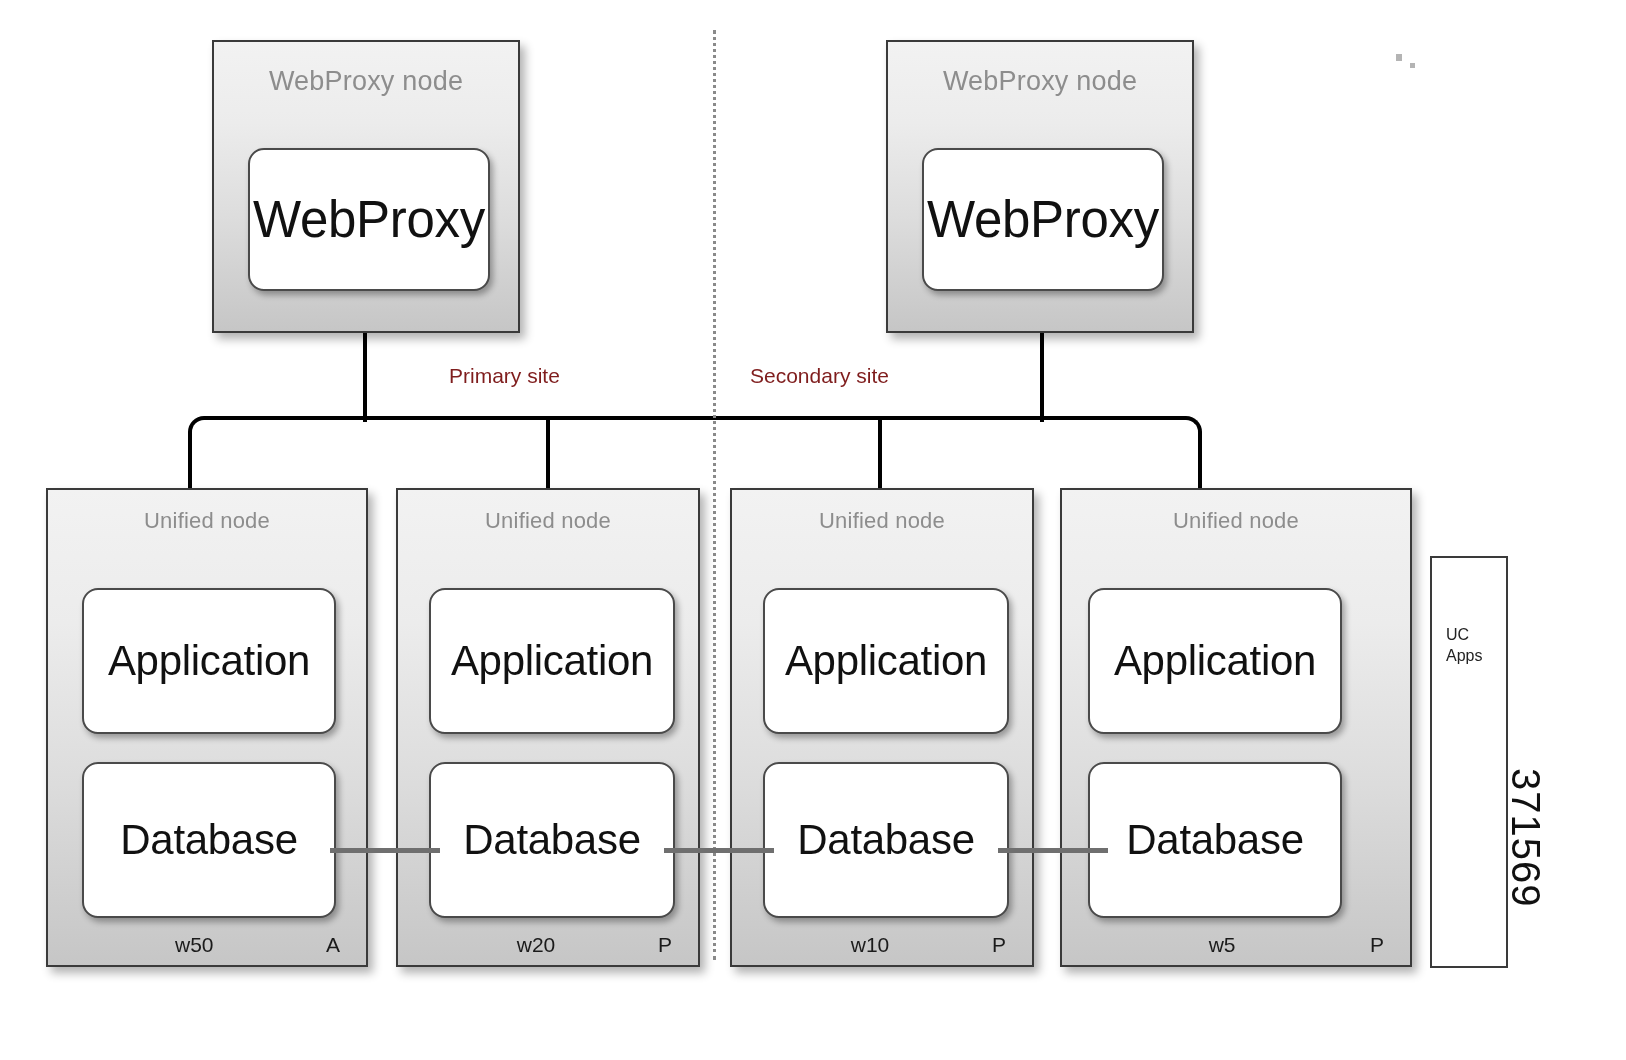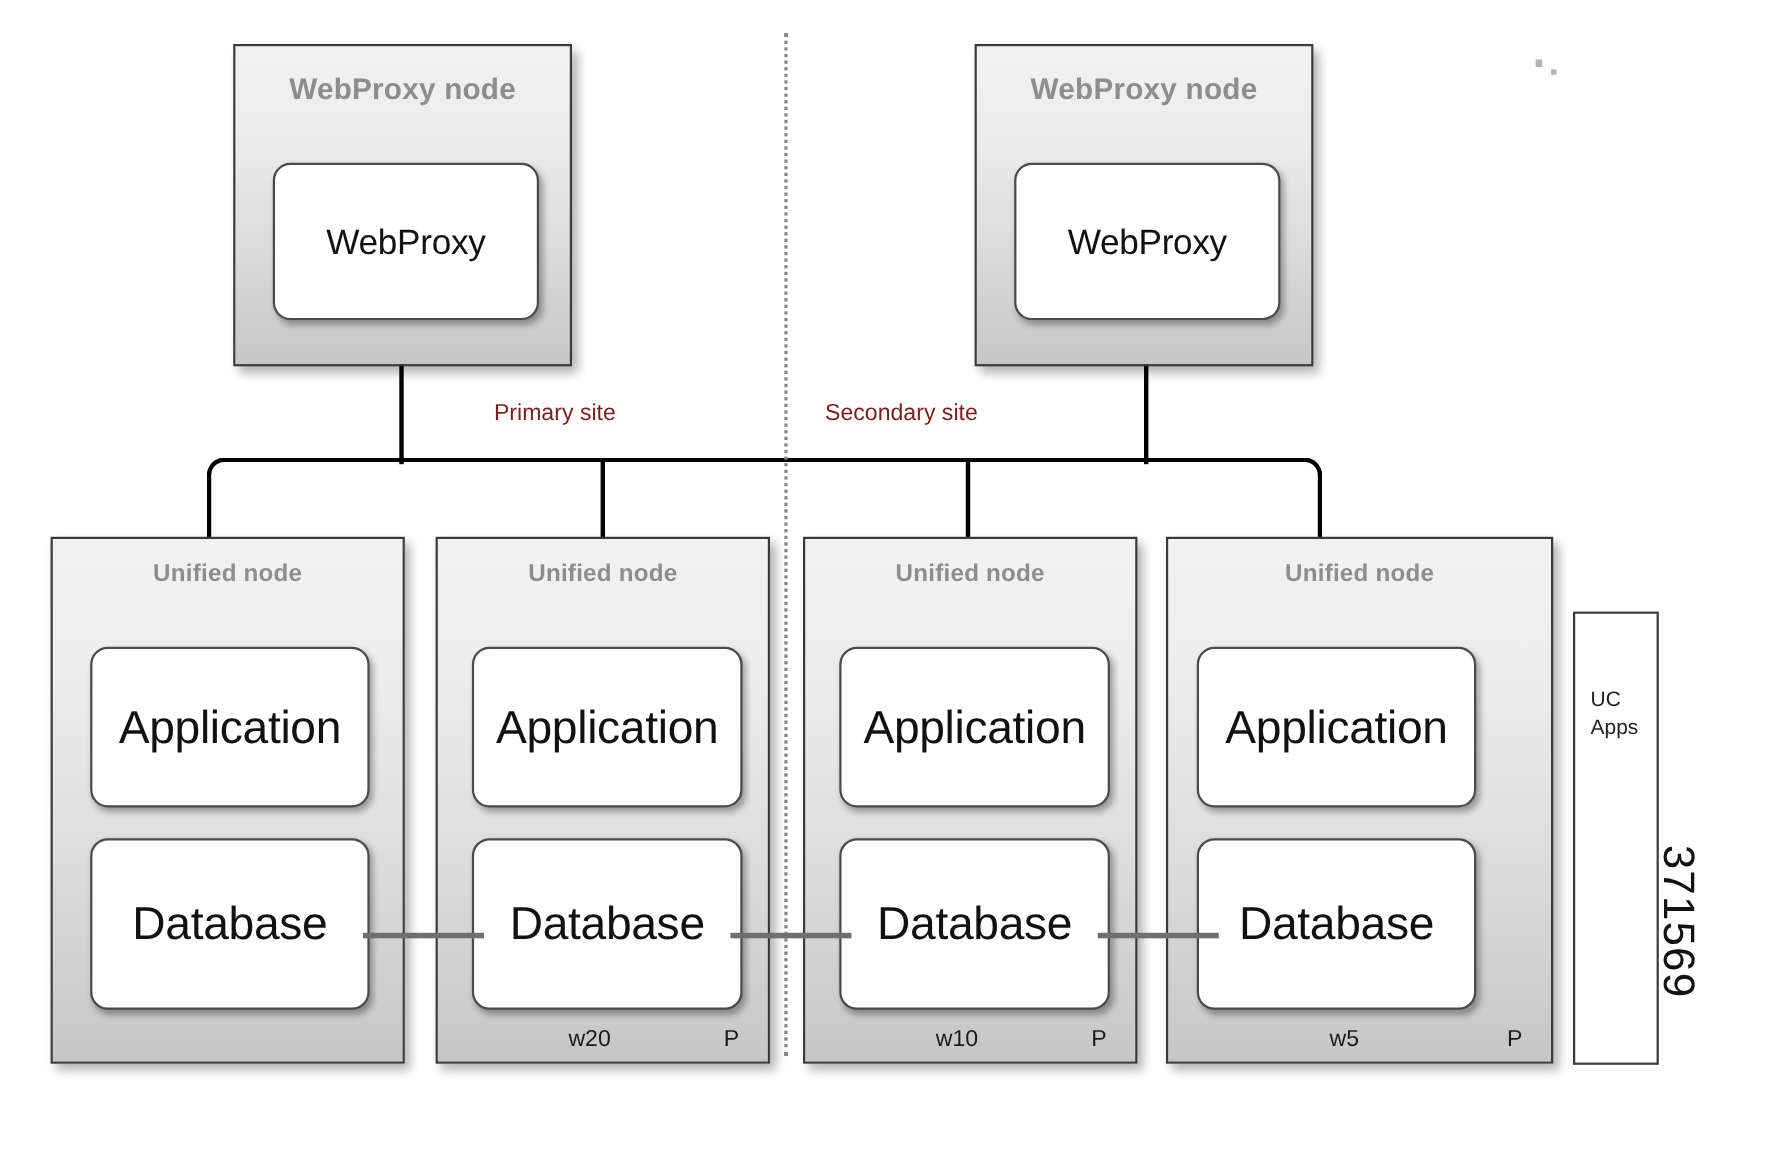--- a/index.html
+++ b/index.html
@@ -30,40 +30,39 @@
   }
   .node-title {
     position: absolute;
     left: 0;
     right: 0;
     text-align: center;
     color: #8d8d8d;
     font-size: 27px;
     letter-spacing: 0.2px;
     white-space: nowrap;
-    font-weight: bold;
   }
   .webproxy-node .node-title { top: 24px; }
   .unified-node .node-title { top: 18px; font-size: 22px; }
 
   
   .inner-box {
     position: absolute;
     box-sizing: border-box;
     background: #ffffff;
     border: 2px solid #4a4a4a;
     border-radius: 16px;
     box-shadow: 3px 4px 6px rgba(0,0,0,0.33);
     display: flex;
     align-items: center;
     justify-content: center;
     z-index: 6;
   }
   .inner-box span {
-    font-size: 32px;
+    font-size: 51px;
     color: #111111;
     line-height: 1;
     letter-spacing: -0.3px;
   }
   .unified-node .inner-box span { font-size: 42px; }
 
   
   .node-foot {
     position: absolute;
     bottom: 9px;
@@ -125,21 +124,21 @@
     position: absolute;
     box-sizing: border-box;
     background: #ffffff;
     border: 2px solid #3a3a3a;
     z-index: 5;
   }
   .uc-apps .uc-label {
     position: absolute;
     top: 66px;
     left: 14px;
-    font-size: 19px;
+    font-size: 16px;
     color: #232323;
     line-height: 1.32;
   }
 
   
   .figure-id {
     position: absolute;
     font-size: 40px;
     color: #111111;
     letter-spacing: 1px;
@@ -193,20 +192,24 @@
   </div>
 
   <div class="node unified-node" style="left:46px; top:488px; width:322px; height:479px;">
     <div class="node-title">Unified node</div>
     <div class="inner-box" style="left:34px; top:98px; width:254px; height:146px;">
       <span>Application</span>
     </div>
     <div class="inner-box" style="left:34px; top:272px; width:254px; height:156px;">
       <span>Database</span>
     </div>
+    <div class="node-foot">
+      <span class="weight">w50</span>
+      <span class="role">A</span>
+    </div>
   </div>
 
   <div class="node unified-node" style="left:396px; top:488px; width:304px; height:479px;">
     <div class="node-title">Unified node</div>
     <div class="inner-box" style="left:31px; top:98px; width:246px; height:146px;">
       <span>Application</span>
     </div>
     <div class="inner-box" style="left:31px; top:272px; width:246px; height:156px;">
       <span>Database</span>
     </div>

